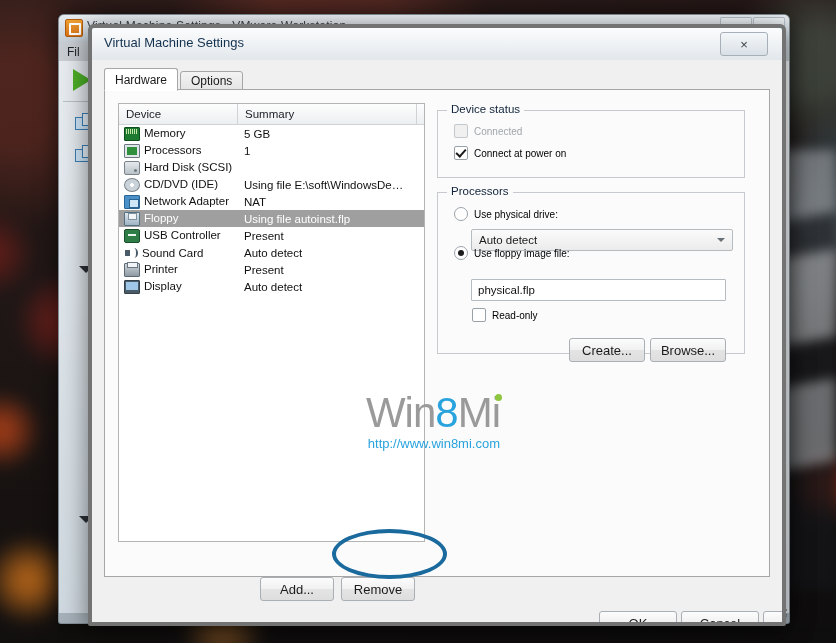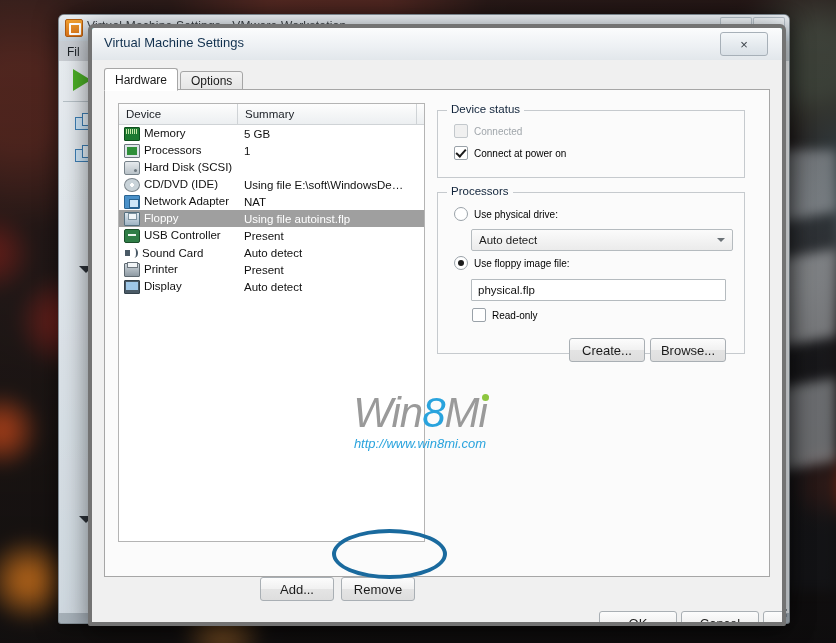--- a/index.html
+++ b/index.html
@@ -293,22 +293,22 @@
 
   
   .annot-ellipse {
     position:absolute; left: 332px; top: 529px; width: 107px; height: 42px;
     border: 4px solid #1a6a9e; border-radius: 50%;
     pointer-events:none;
   }
 
   
   .watermark {
-    position:absolute; left: 340px; top: 392px; width: 160px; text-align:center;
-    pointer-events:none; user-select:none;font-style:italic;
+    position:absolute; left: 340px; top: 392px; width: 160px; text-align:right;
+    pointer-events:none; user-select:none;
   }
   .wm-main {
     font-size: 42px; line-height: 42px; color:#9a9a9a; letter-spacing:-1px;
     font-family: "Liberation Sans", sans-serif;
     position:relative; display:inline-block;
   }
   .wm-main .eight { color:#29a3dd; }
   .wm-dot {
     position:absolute; right: -2px; top: 2px; width:7px; height:7px;
     border-radius:50%; background:#8dc63f;
@@ -465,21 +465,21 @@
           <div class="rd-row" style="left:16px; top:14px;">
             <span class="radio"></span>
             <span>Use physical drive:</span>
           </div>
 
           <div class="combo" style="left:33px; top:36px; width:253px;">
             <span>Auto detect</span>
             <span class="arrow"></span>
           </div>
 
-          <div class="rd-row" style="left:16px; top:63px;">
+          <div class="rd-row" style="left:16px; top:53px;">
             <span class="radio checked"></span>
             <span>Use floppy image file:</span>
           </div>
 
           <div class="textfield" style="left:33px; top:86px; width:247px;">
             <span>physical.flp</span>
           </div>
 
           <div class="btn" id="btn-create">Create...</div>
           <div class="btn" id="btn-browse">Browse...</div>

